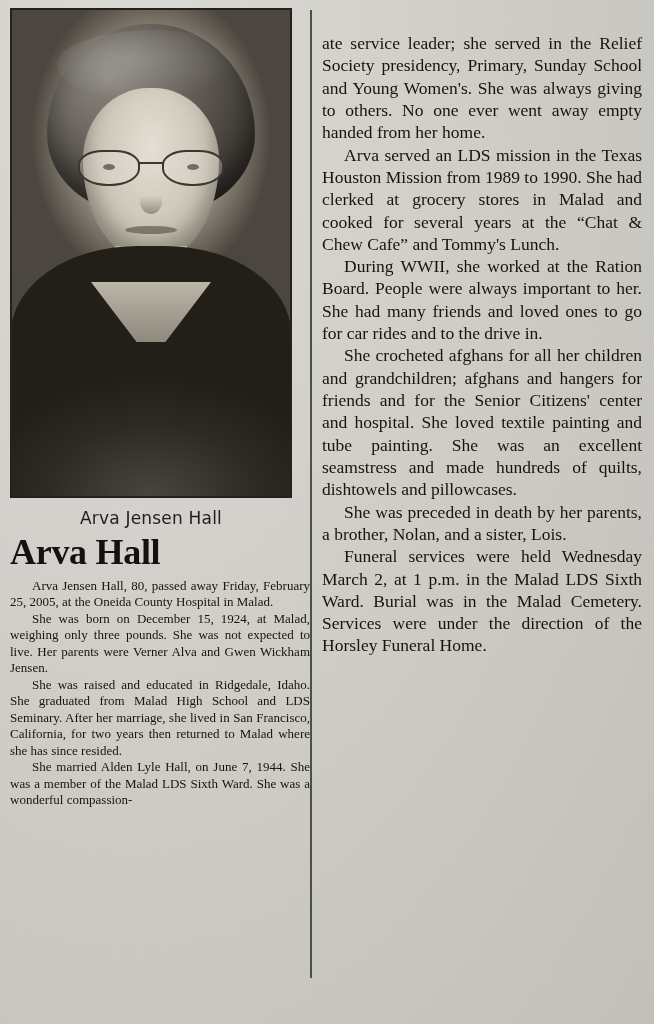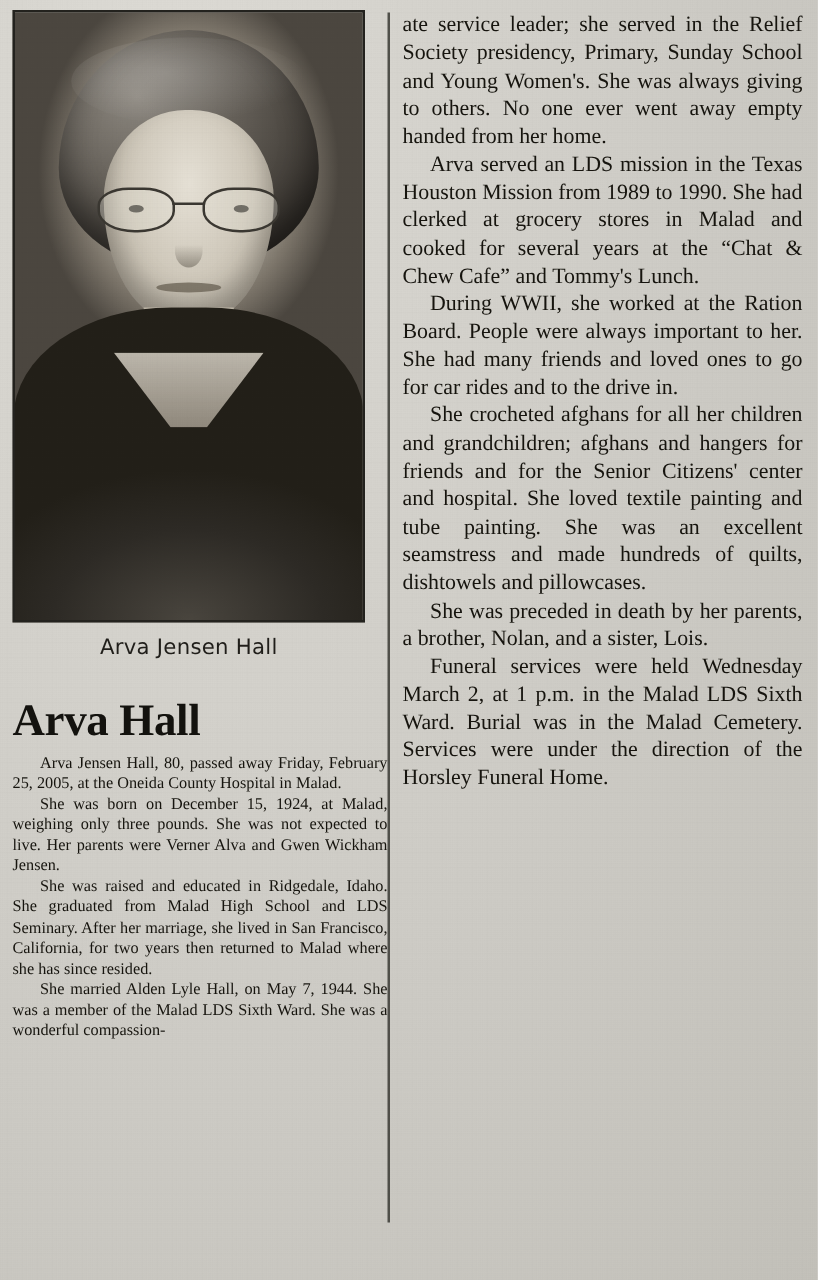--- a/index.html
+++ b/index.html
@@ -44,20 +44,21 @@
   .col-divider {
     width: 2px;
     background: #3a3934;
     margin: 2px 10px 40px 0;
     opacity: 0.85;
   }
   .col-right {
     flex: 1;
     box-sizing: border-box;
     padding-right: 2px;
+    margin-top: 24px;
   }
 
   
   .photo-frame {
     width: 282px;
     height: 490px;
     border: 2px solid #24231f;
     box-sizing: border-box;
     overflow: hidden;
     position: relative;
@@ -202,21 +203,20 @@
     letter-spacing: 0.2px;
   }
   .headline {
     font-family: "Liberation Serif", serif;
     font-weight: bold;
     font-size: 36px;
     line-height: 1.05;
     color: #14130f;
     padding: 2px 0 6px 0;
     letter-spacing: -0.3px;
-    margin-top: 24px;
   }
   p.body-text {
     margin: 0;
     font-size: 13px;
     line-height: 1.27;
     color: #17150f;
     text-align: justify;
     text-indent: 22px;
     hyphens: none;
   }
@@ -255,21 +255,21 @@
         </div>
       </div>
 
       <div class="photo-caption">Arva Jensen Hall</div>
 
       <div class="headline">Arva Hall</div>
 
       <p class="body-text">Arva Jensen Hall, 80, passed away Friday, February 25, 2005, at the Oneida County Hospital in Malad.</p>
       <p class="body-text">She was born on December 15, 1924, at Malad, weighing only three pounds. She was not expected to live. Her parents were Verner Alva and Gwen Wickham Jensen.</p>
       <p class="body-text">She was raised and educated in Ridgedale, Idaho. She graduated from Malad High School and LDS Seminary. After her marriage, she lived in San Francisco, California, for two years then returned to Malad where she has since resided.</p>
-      <p class="body-text">She married Alden Lyle Hall, on May 7, 1944. She was a member of the Malad LDS Sixth Ward. She was a wonderful compassion-</p>
+      <p class="body-text">She married Alden Lyle Hall, on June 7, 1944. She was a member of the Malad LDS Sixth Ward. She was a wonderful compassion-</p>
     </div>
 
     <div class="col-divider"></div>
 
     <div class="col-right">
       <p class="body-text">ate service leader; she served in the Relief Society presidency, Primary, Sunday School and Young Women's. She was always giving to others. No one ever went away empty handed from her home.</p>
       <p class="body-text">Arva served an LDS mission in the Texas Houston Mission from 1989 to 1990. She had clerked at grocery stores in Malad and cooked for several years at the “Chat &amp; Chew Cafe” and Tommy's Lunch.</p>
       <p class="body-text">During WWII, she worked at the Ration Board. People were always important to her. She had many friends and loved ones to go for car rides and to the drive in.</p>
       <p class="body-text">She crocheted afghans for all her children and grandchildren; afghans and hangers for friends and for the Senior Citizens' center and hospital. She loved textile painting and tube painting. She was an excellent seamstress and made hundreds of quilts, dishtowels and pillowcases.</p>
       <p class="body-text">She was preceded in death by her parents, a brother, Nolan, and a sister, Lois.</p>

